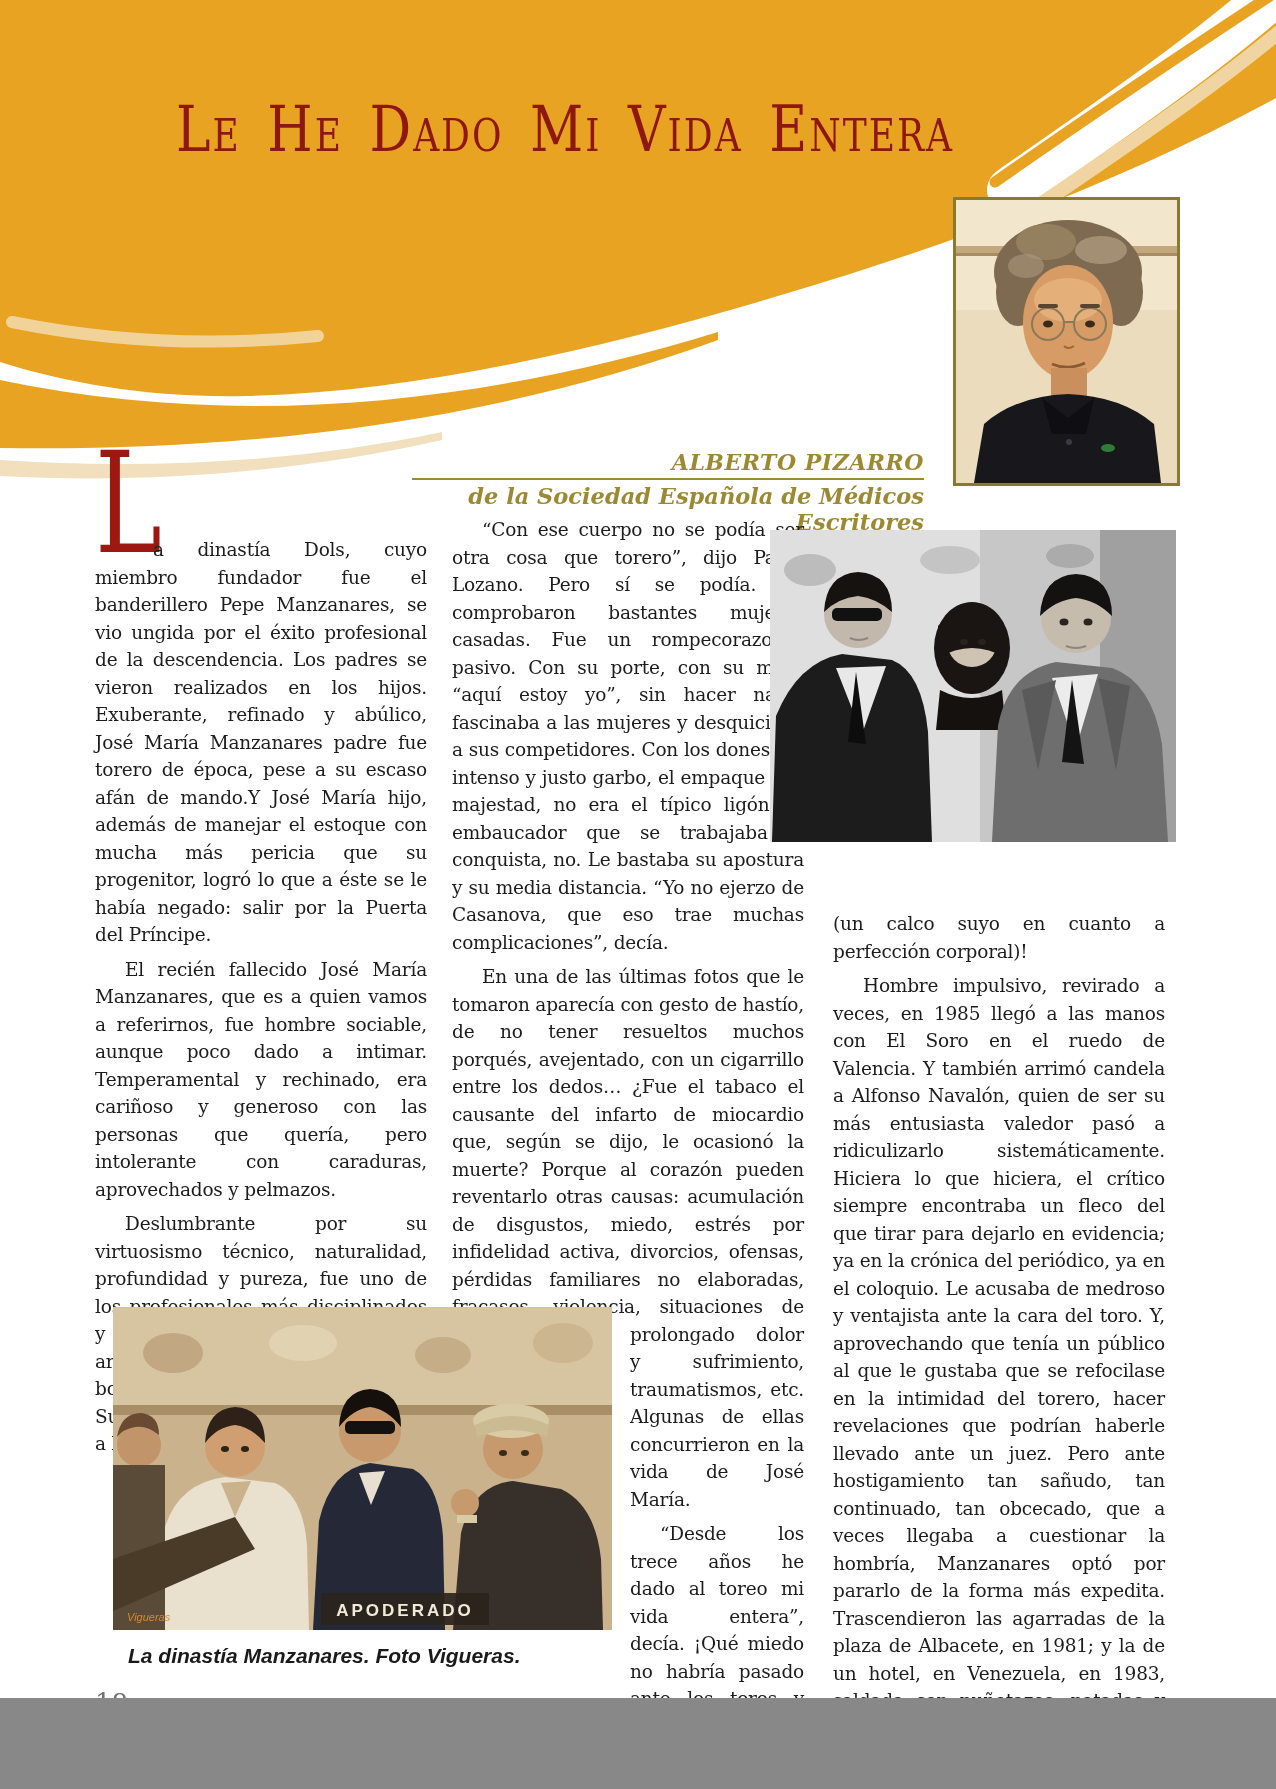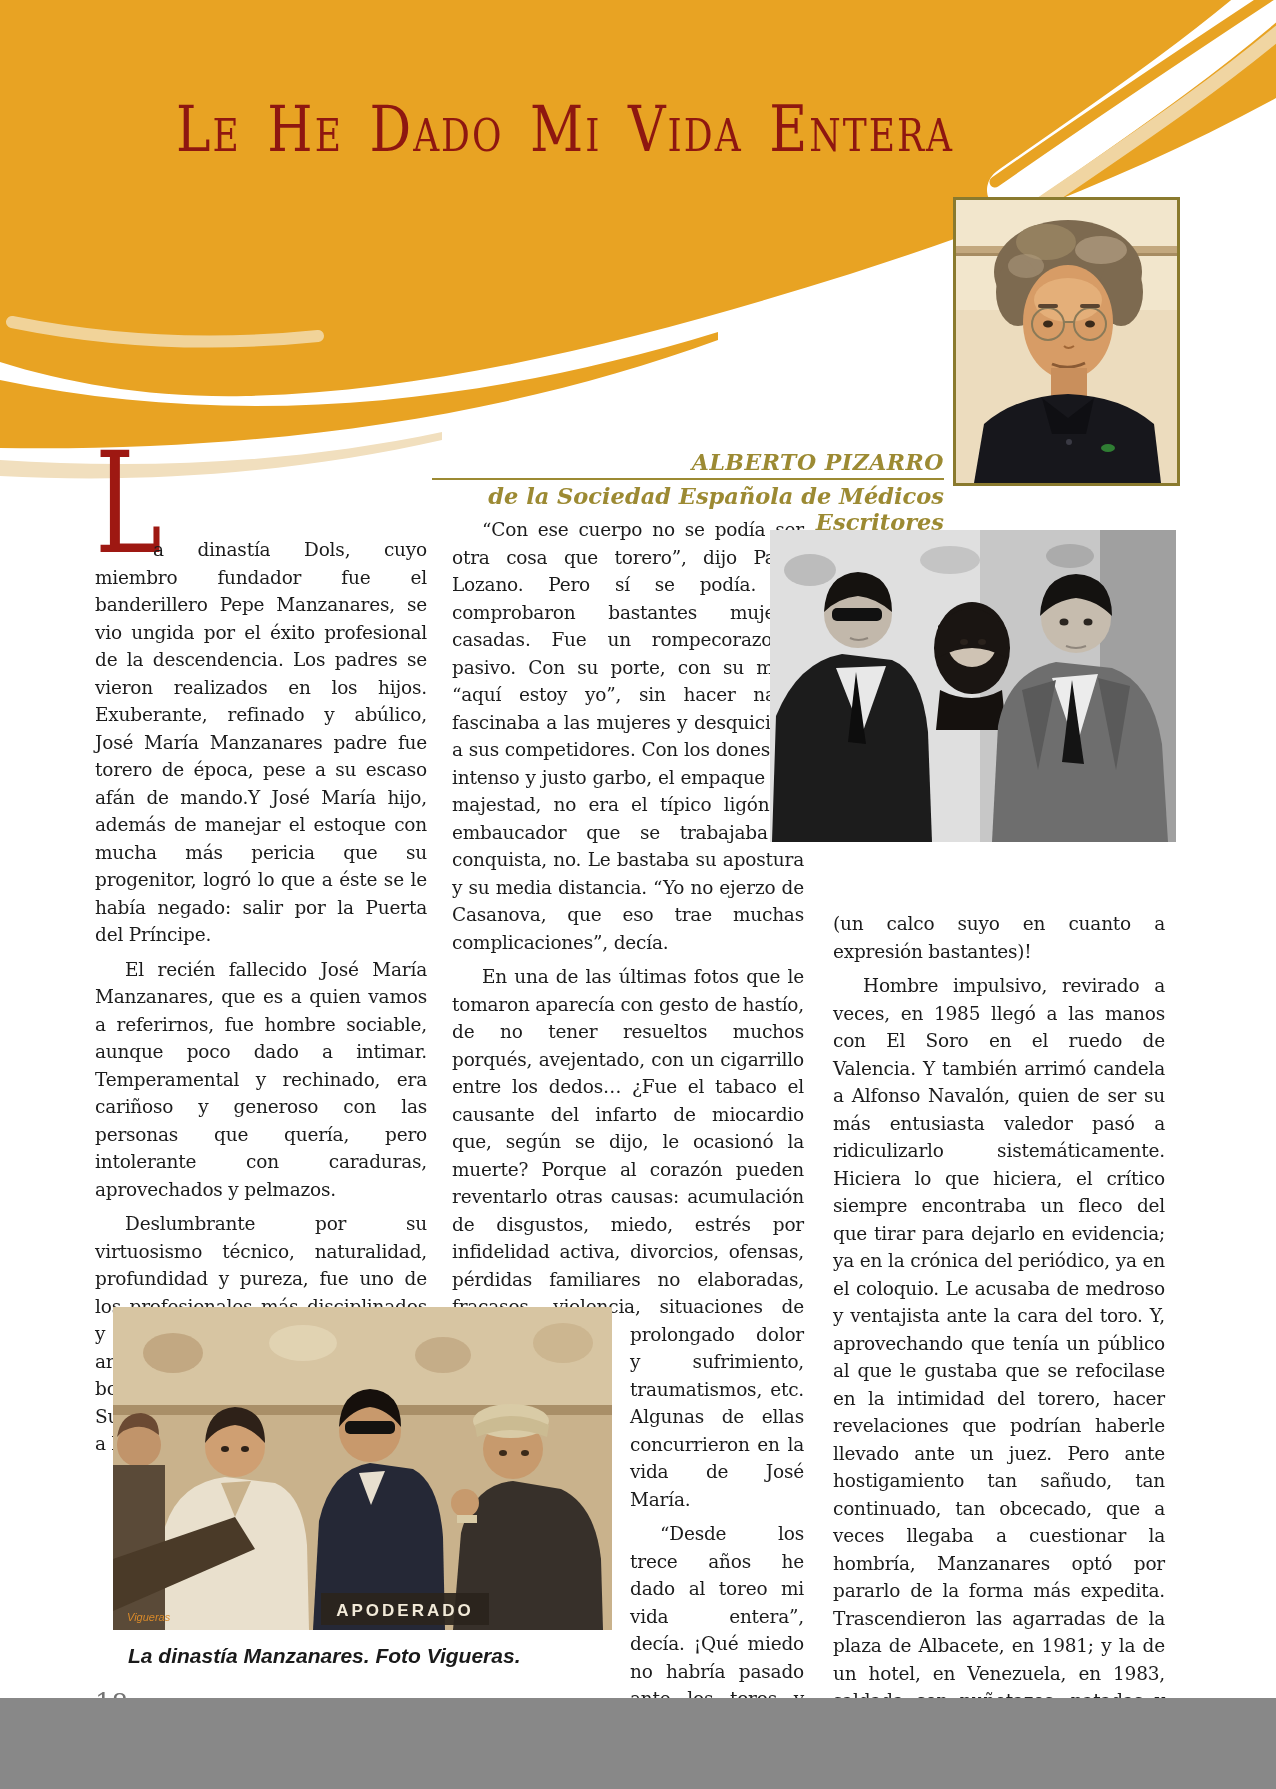--- a/index.html
+++ b/index.html
@@ -13,21 +13,21 @@
   #header-wave{left:0;top:0;width:1276px;height:490px;}
   #article-title{
     left:170px;top:92px;width:790px;text-align:center;
     font-family:"DejaVu Serif", serif;
     font-variant:small-caps;font-size:52px;font-weight:400;
     color:#8E1710;letter-spacing:2px;word-spacing:8px;
     transform:scaleY(1.22);transform-origin:center top;
     white-space:nowrap;
   }
   
-  #byline{left:432px;top:449px;width:512px;color:#9C8A33;
+  #byline{left:412px;top:449px;width:512px;color:#9C8A33;
     font-family:"DejaVu Serif", serif;font-style:italic;font-weight:bold;}
   #byline .author{font-size:22px;text-align:right;letter-spacing:.5px;
     padding-bottom:3px;border-bottom:2px solid #9C8A33;}
   #byline .affil{font-size:22.5px;text-align:right;margin-top:3px;}
   
   .photoframe{display:block;}
   #portrait{left:953px;top:197px;width:221px;height:283px;border:3px solid #8a7a2e;}
   #midphoto{left:770px;top:530px;width:406px;height:312px;}
   #dynphoto{left:113px;top:1307px;width:499px;height:323px;}
   .caption{
@@ -151,21 +151,21 @@
     <path d="M252,160 L286,150 L268,240 Z" fill="#5a5a5a"></path>
     <path d="M360,156 L328,148 L346,240 Z" fill="#5a5a5a"></path>
     <circle cx="306" cy="88" r="35" fill="#c6bcae"></circle>
     <path d="M270,86 Q272,46 306,44 Q342,46 342,86 Q326,70 306,68 Q286,70 270,86 Z" fill="#141210"></path>
     <ellipse cx="294" cy="92" rx="4.5" ry="3.5" fill="#2a2520"></ellipse>
     <ellipse cx="318" cy="92" rx="4.5" ry="3.5" fill="#2a2520"></ellipse>
     <path d="M296,116 Q306,120 316,116" stroke="#8f867c" stroke-width="2" fill="none"></path>
   </svg>
 
   <div id="col3" class="abs col">
-    <p class="noindent">(un calco suyo en cuanto a expresión bastantes)!</p>
+    <p class="noindent">(un calco suyo en cuanto a perfección corporal)!</p>
     <p>Hombre impulsivo, revirado a veces, en 1985 llegó a las manos con El Soro en el ruedo de Valencia. Y también arrimó candela a Alfonso Navalón, quien de ser su más entusiasta valedor pasó a ridiculizarlo sistemáticamente. Hiciera lo que hiciera, el crítico siempre encontraba un fleco del que tirar para dejarlo en evidencia; ya en la crónica del periódico, ya en el coloquio. Le acusaba de medroso y ventajista ante la cara del toro. Y, aprovechando que tenía un público al que le gustaba que se refocilase en la intimidad del torero, hacer revelaciones que podrían haberle llevado ante un juez. Pero ante hostigamiento tan sañudo, tan continuado, tan obcecado, que a veces llegaba a cuestionar la hombría, Manzanares optó por pararlo de la forma más expedita. Trascendieron las agarradas de la plaza de Albacete, en 1981; y la de un hotel, en Venezuela, en 1983, saldada con puñetazos, patadas y los insultos que pueden imaginarse, en la que Navalón acabó por el suelo.</p>
   </div>
 
   <svg id="dynphoto" class="abs photoframe" viewBox="0 0 499 323" width="499" height="323" aria-hidden="true">
     <rect width="499" height="323" fill="#c9b28c"></rect>
     <rect x="0" y="0" width="499" height="104" fill="#d7c5a2"></rect>
     <ellipse cx="60" cy="46" rx="30" ry="20" fill="#b09068" opacity=".55"></ellipse>
     <ellipse cx="190" cy="36" rx="34" ry="18" fill="#e4d6b6" opacity=".8"></ellipse>
     <ellipse cx="330" cy="48" rx="28" ry="18" fill="#b09068" opacity=".45"></ellipse>
     <ellipse cx="450" cy="36" rx="30" ry="20" fill="#c4ab84" opacity=".6"></ellipse>

